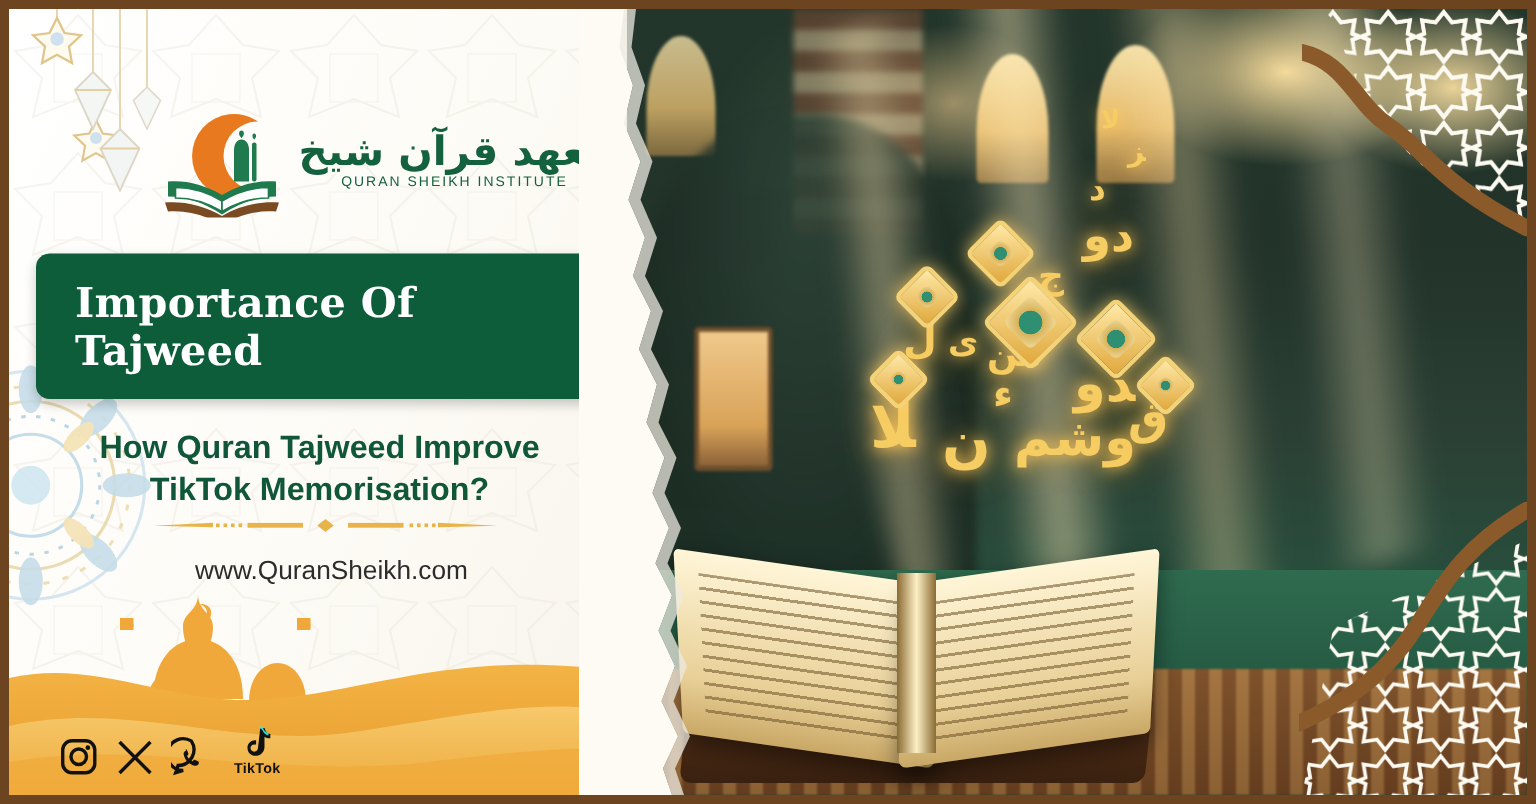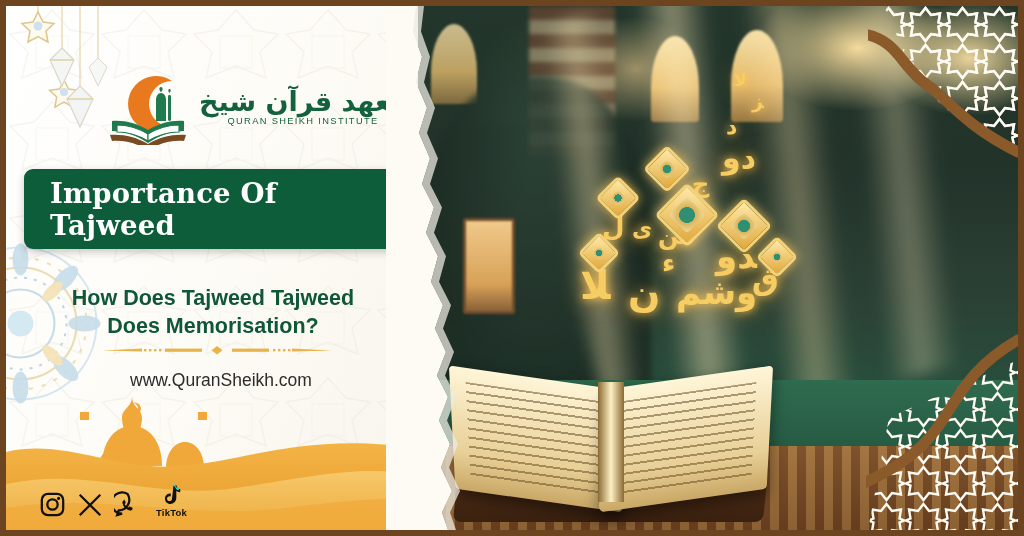--- a/index.html
+++ b/index.html
@@ -84,21 +84,21 @@
   .mandala{position:absolute;left:-78px;top:225px;width:185px;height:185px;opacity:.85;}
   .dunes{position:absolute;left:0;right:0;bottom:0;height:150px;}
 
   .logo{position:absolute;left:100px;top:63px;display:flex;align-items:center;gap:9px;}
   .logo-mark{position:relative;width:84px;height:76px;}
   .logo-txt{display:flex;flex-direction:column;align-items:center;gap:1px;}
   .logo-ar{font-family:"DejaVu Sans",sans-serif;font-size:27px;color:#14613e;line-height:1;
     font-weight:700;direction:rtl;}
   .logo-en{font-size:9.3px;letter-spacing:1.35px;color:#14613e;font-weight:400;}
 
-  .title-bar{position:absolute;left:18px;top:163px;width:385px;height:80px;
+  .title-bar{position:absolute;left:18px;top:163px;width:385px;height:97px;
     background:#0d5c3a;border-radius:9px;display:flex;align-items:center;
     box-shadow:0 3px 8px rgba(0,0,0,.22);}
   .title-bar h1{margin:0 0 0 26px;color:#fff;font-family:"DejaVu Serif",serif;
     font-size:27.5px;font-weight:700;letter-spacing:.2px;}
 
   .subtitle{position:absolute;left:22px;top:278px;width:370px;text-align:center;
     color:#10573a;font-size:21.5px;font-weight:700;line-height:1.32;}
   .divider{position:absolute;left:92px;top:336px;width:238px;height:16px;}
   .url{position:absolute;left:22px;top:364px;width:370px;text-align:center;
     color:#2c2c2c;font-size:17.5px;padding-left:16px;}
@@ -312,22 +312,22 @@
         <div class="logo-ar">معهد قرآن شيخ</div>
         <div class="logo-en">QURAN SHEIKH INSTITUTE</div>
       </div>
     </div>
 
     <div class="title-bar">
       <h1>Importance Of Tajweed</h1>
     </div>
 
     <div class="subtitle">
-      <div>How Does Tajweed Tajweed</div>
-      <div>Does Memorisation?</div>
+      <div>How Quran Tajweed Improve</div>
+      <div>TikTok Memorisation?</div>
     </div>
 
     <svg class="divider" viewBox="0 0 238 16">
       <g fill="#e8b44a">
         <path d="M4 8.5 L44 6.5 L44 9.5 Z"></path>
         <rect x="46" y="7" width="2.4" height="2.4"></rect>
           <rect x="51" y="7" width="2.4" height="2.4"></rect>
         <rect x="56" y="7" width="2.4" height="2.4"></rect>
           <rect x="61" y="7" width="2.4" height="2.4"></rect>
         <rect x="67" y="6.6" width="37" height="3.2"></rect>

